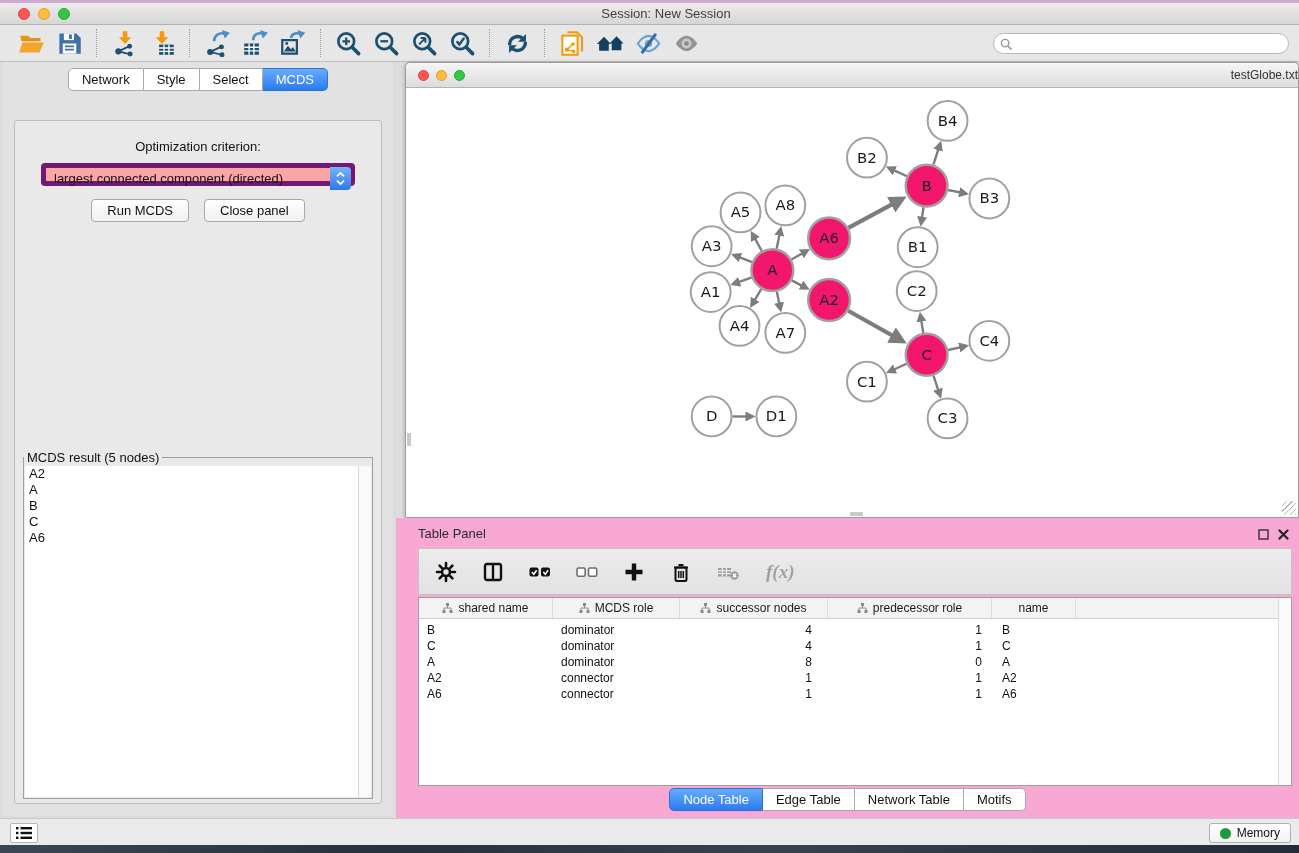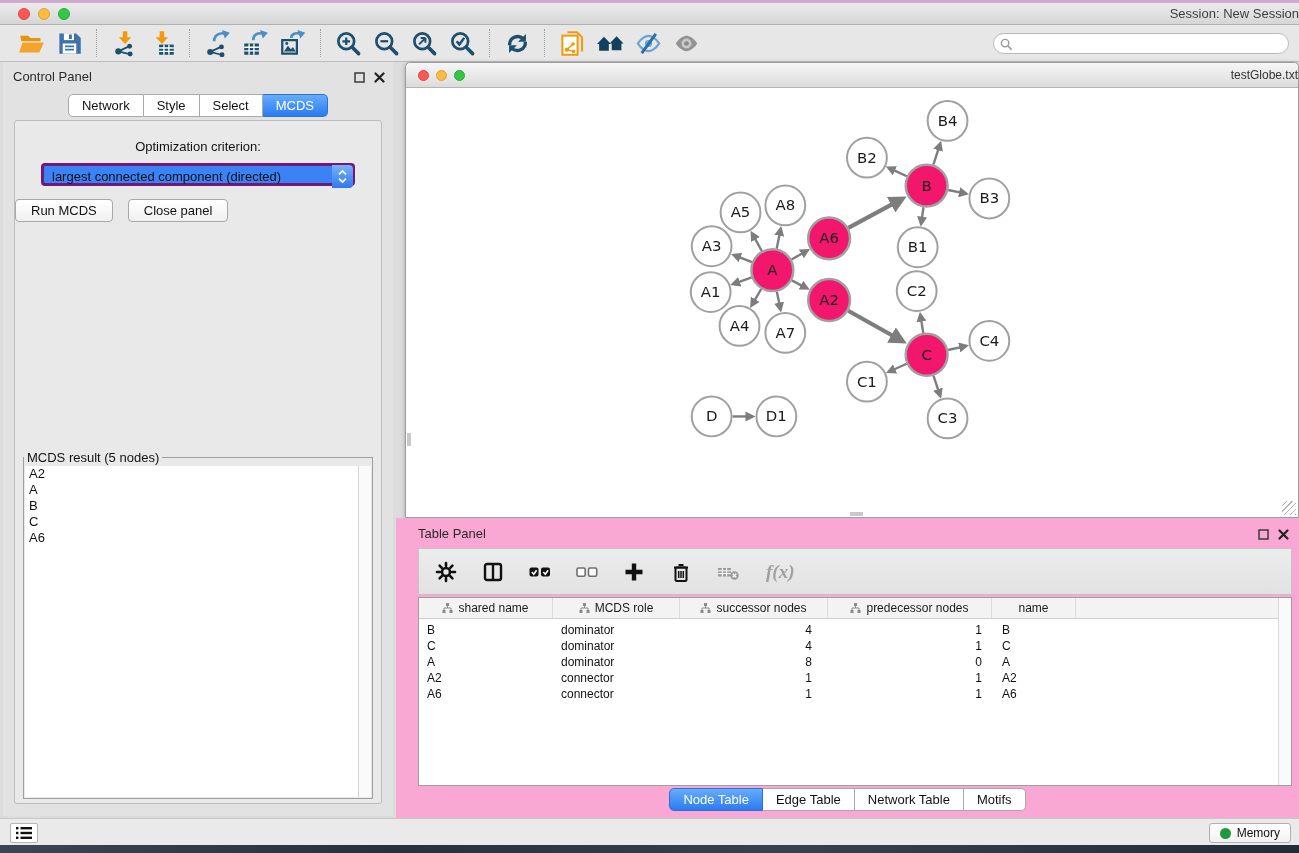--- a/index.html
+++ b/index.html
@@ -13,21 +13,21 @@
     background:linear-gradient(90deg,#3a4653,#26313d 30%,#37424e 60%,#222d38); }
 
   
   .titlebar { left:0; top:3px; width:1299px; height:22px;
     background:linear-gradient(#ececec,#d6d6d6); border-bottom:1px solid #b2b2b2; }
   .tl { width:12px; height:12px; border-radius:50%; display:inline-block; }
   .tl.red { background:#fc5753; border:1px solid #df4744; }
   .tl.yel { background:#fdbc40; border:1px solid #de9f34; }
   .tl.grn { background:#33c748; border:1px solid #27aa35; }
   .titlebar .lights { position:absolute; left:18px; top:5px; display:flex; gap:8px; }
-  .title-text { width:100%; text-align:right; font-size:13px; color:#3e3e3e; line-height:21px;padding-left:33px; }
+  .title-text { width:100%; text-align:center; font-size:13px; color:#3e3e3e; line-height:21px;padding-left:33px; }
 
   
   .toolbar { left:0; top:25px; width:1299px; height:37px; background:#e7e7e7;
     border-bottom:1px solid #bdbdbd; display:flex; align-items:center; padding:0 10px 0 12px; }
   .tb-btn { width:38px; height:32px; display:flex; align-items:center; justify-content:center; }
   .tb-btn svg { width:27px; height:27px; }
   .tb-sep { width:0; height:28px; border-left:1px dotted #9e9e9e; margin:0 8px; }
   .search-wrap { margin-left:auto; position:relative; width:296px; height:21px; }
   .search-input { width:100%; height:100%; border:1px solid #b9b9b9; border-radius:11px;
     background:#fff; padding:0 8px 0 24px; font-size:12px; outline:none; }
@@ -41,27 +41,27 @@
   .seg-tabs { display:flex; justify-content:center; margin-top:6px; }
   .seg-tab { font-size:13px; color:#111; background:#fff; border:1px solid #a9a9a9;
     border-left-width:0; padding:3px 13px; line-height:15px; }
   .seg-tab:first-child { border-left-width:1px; border-radius:5px 0 0 5px; }
   .seg-tab:last-child { border-radius:0 5px 5px 0; }
   .seg-tab.active { background:linear-gradient(#67adfb,#2a7bef); color:#fff; border-color:#2a72d8; }
   .cp-body { position:absolute; left:11px; right:11px; top:58px; bottom:12px;
     background:#e9e9e9; border:1px solid #bcbcbc; border-radius:3px; }
   .opt-label { text-align:center; margin-top:18px; font-size:13px; color:#111; }
   .dropdown { position:relative; width:314px; height:23px; margin:9px auto 0;
-    background:#3b82f6; border:3px solid #701a75; border-radius:4px; }
+    background:#fca5a5; border:5px solid #701a75; border-radius:4px; }
   .dd-value { font-size:13px; line-height:21px; padding-left:8px; color:#111;
     white-space:nowrap; overflow:hidden; }
   .dd-stepper { position:absolute; right:-1px; top:-1px; width:21px; height:23px;
     background:linear-gradient(#7ab2f8,#2f78ee); border-radius:0 4px 4px 0;
     display:flex; align-items:center; justify-content:center; }
-  .btn-row { display:flex; gap:15px; margin-top:13px; }
+  .btn-row { display:flex; justify-content:center; gap:15px; margin-top:13px; }
   .mac-btn { height:23px; padding:0 15px; background:linear-gradient(#ffffff,#f0f0f0);
     border:1px solid #a8a8a8; border-radius:4px; font-size:13px; color:#111;
     font-family:"Liberation Sans",sans-serif; }
   .result-fieldset { position:absolute; left:8px; right:8px; top:336px; bottom:4px;
     border:1px solid #9f9f9f; }
   .result-legend { position:absolute; left:0; top:-8px; background:#e9e9e9;
     font-size:13px; color:#111; padding:0 3px; }
   .result-list { position:absolute; left:1px; right:14px; top:8px; bottom:1px;
     background:#fff; overflow:hidden; }
   .result-scroll { position:absolute; right:1px; top:8px; bottom:1px; width:13px;
@@ -281,35 +281,20 @@
       <svg width="13" height="13" viewBox="0 0 14 14">
           <circle cx="5.5" cy="5.5" r="4" fill="none" stroke="#9a9a9a" stroke-width="1.5"></circle>
           <path d="M8.6 8.6L12.5 12.5" stroke="#9a9a9a" stroke-width="1.8"></path>
         </svg>
     </span>
     <input class="search-input" placeholder="" style="">
   </span>
 </div>
 
 <div class="abs control-panel">
-  <div class="cp-header">
-    <span class="cp-title">Control Panel</span>
-    <span class="panel-ctrls">
-      <span>
-        <svg width="11" height="11" viewBox="0 0 11 11">
-            <rect x="1" y="1" width="9" height="9" fill="none" stroke="#3a3a3a" stroke-width="1.5"></rect>
-          </svg>
-      </span>
-      <span>
-        <svg width="11" height="11" viewBox="0 0 11 11">
-            <path d="M1.5 1.5l8 8M9.5 1.5l-8 8" stroke="#222" stroke-width="2.2" stroke-linecap="round"></path>
-          </svg>
-      </span>
-    </span>
-  </div>
   <div class="seg-tabs">
     <span class="seg-tab">Network</span>
     <span class="seg-tab">Style</span>
     <span class="seg-tab">Select</span>
     <span class="seg-tab active">MCDS</span>
   </div>
   <div class="cp-body">
     <div class="opt-label">Optimization criterion:</div>
     <div class="dropdown">
       <div class="dd-value">largest connected component (directed)</div>
@@ -516,21 +501,21 @@
           </svg>
         <span>successor nodes</span>
       </span>
       <span class="th th3">
         <svg width="11" height="10" viewBox="0 0 11 10">
             <rect x="4" y="0" width="3" height="3" fill="#8a8a8a"></rect>
             <path d="M5.5 3v2M2 5h7M2 5v2M9 5v2" stroke="#8a8a8a" fill="none"></path>
             <rect x="0.5" y="7" width="3" height="3" fill="#8a8a8a"></rect>
             <rect x="7.5" y="7" width="3" height="3" fill="#8a8a8a"></rect>
           </svg>
-        <span>predecessor nodes</span>
+        <span>predecessor role</span>
       </span>
       <span class="th th4">
         <span>name</span>
       </span>
       <span class="th th-fill"></span>
     </div>
     <div class="tbody">
         <div class="trow">
           <span class="td c0">B</span>
           <span class="td c1">dominator</span>

